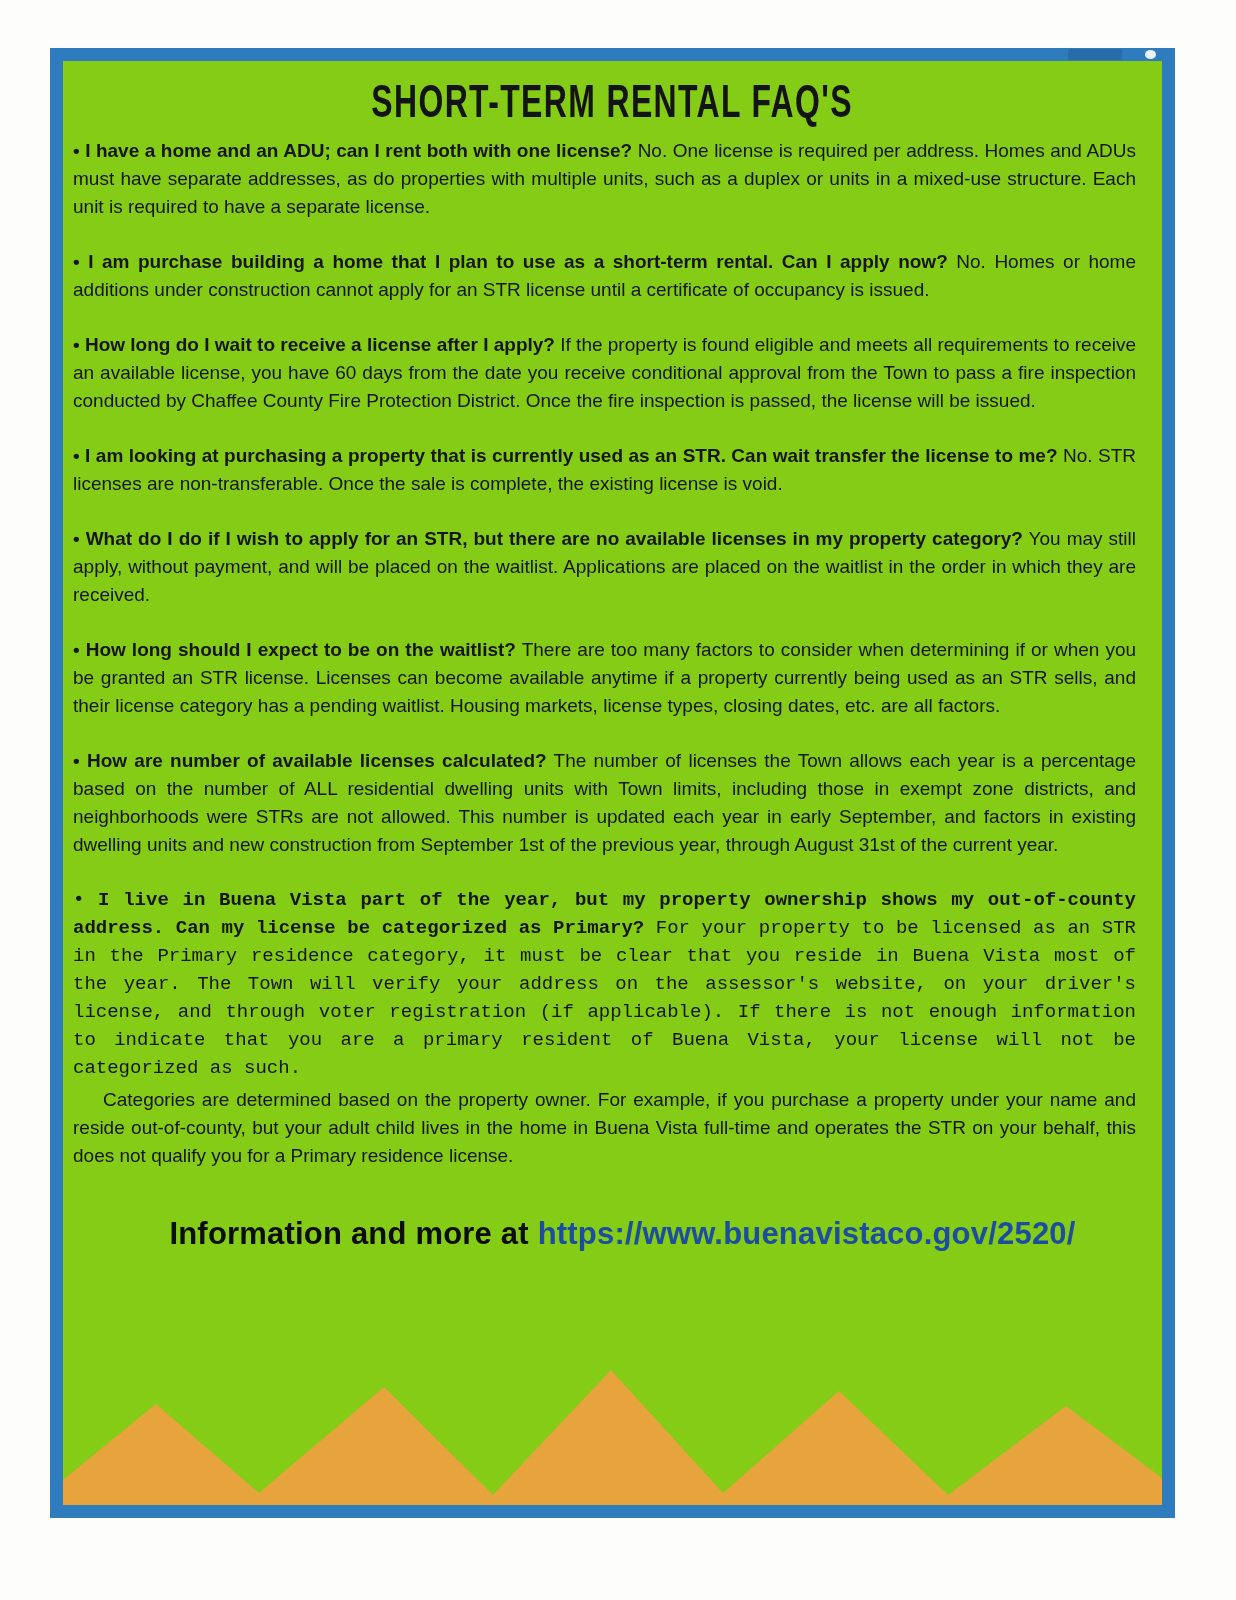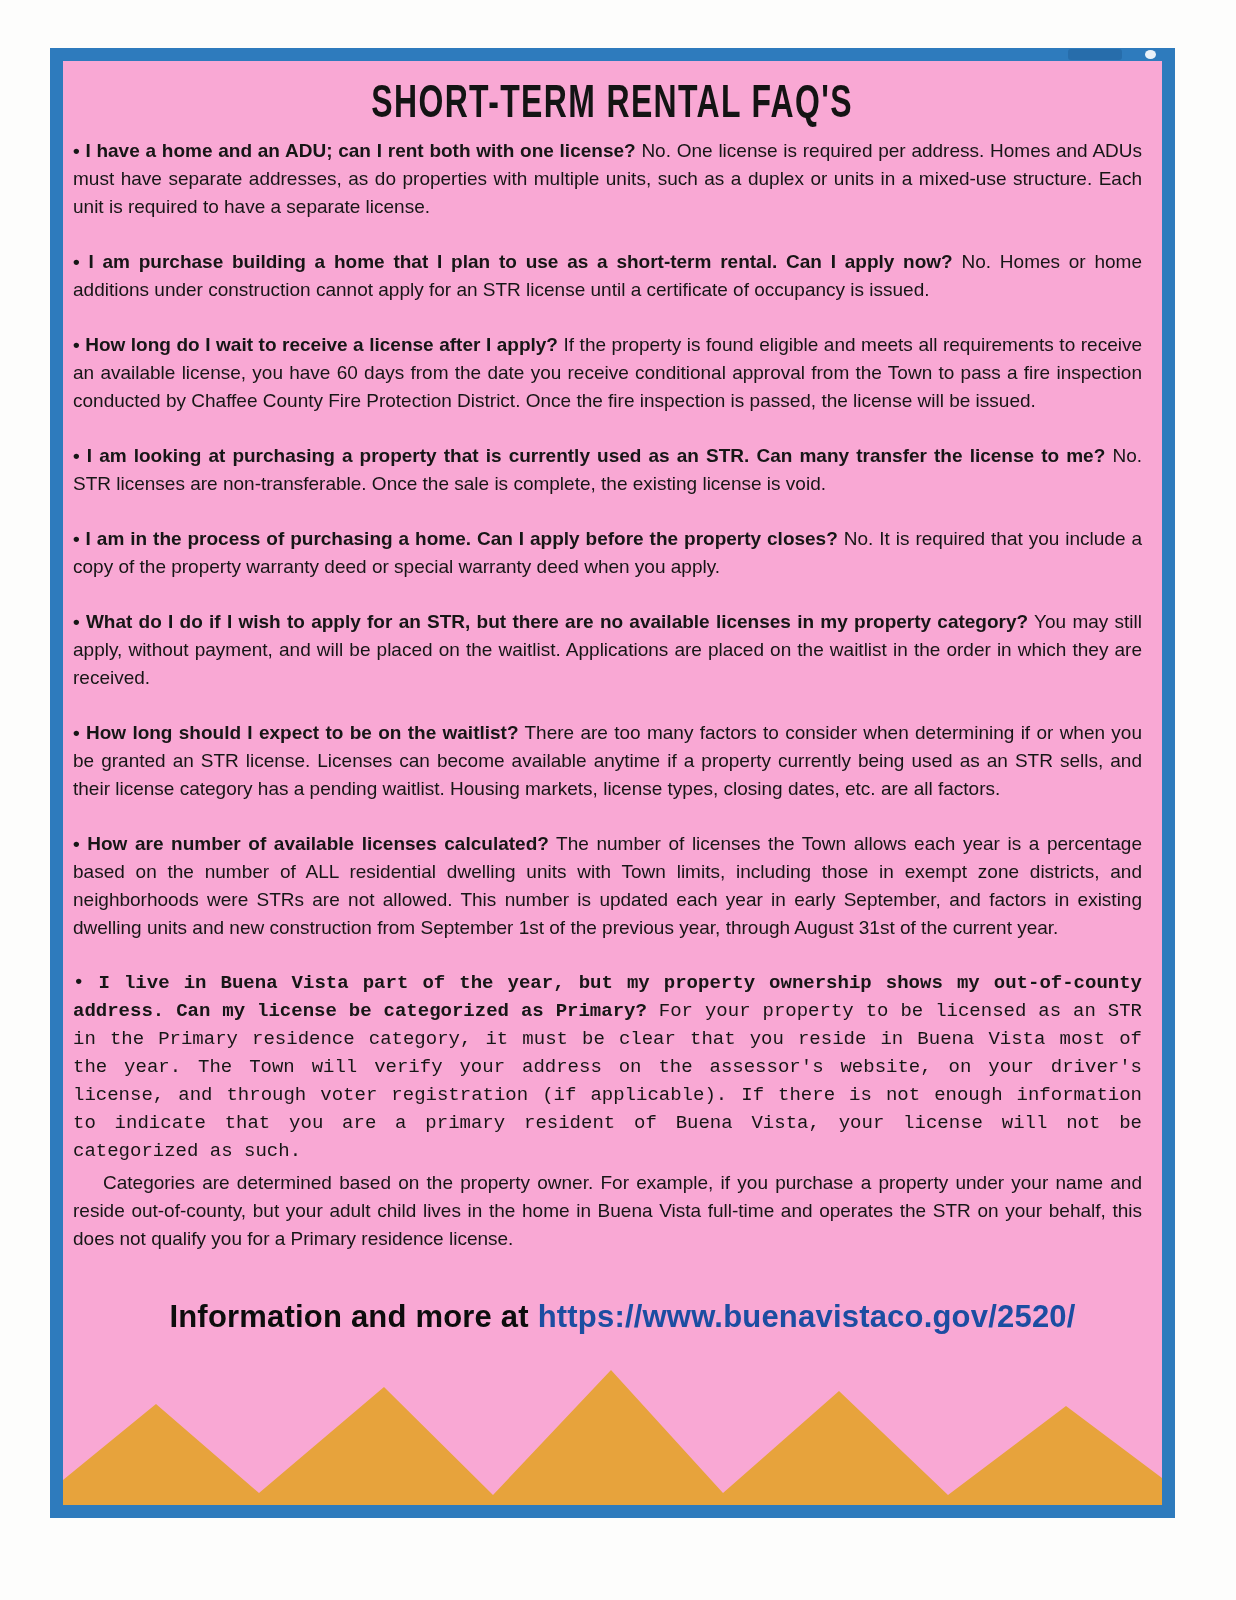--- a/index.html
+++ b/index.html
@@ -15,21 +15,21 @@
     color: #161616;
     overflow: hidden;
   }
   .frame {
     position: absolute;
     left: 50px;
     top: 48px;
     width: 1099px;
     height: 1444px;
     border: 13px solid var(--frame-blue, #2e7bbd);
-    background: #f9a8d4;
+    background: #84cc16;
     box-sizing: content-box;
   }
   
   .smudge {
     position: absolute;
     top: -12px;
     right: 40px;
     width: 54px;
     height: 11px;
     background: #1e5e95;
@@ -55,21 +55,21 @@
     display: inline-block;
     font-size: 47px;
     font-weight: 700;
     letter-spacing: 2px;
     white-space: nowrap;
     transform: scaleX(0.68);
     transform-origin: center;
     color: #141414;
   }
   .content {
-    padding: 6px 20px 0 10px;
+    padding: 6px 26px 0 10px;
   }
   p.faq {
     font-size: 19px;
     line-height: 28px;
     text-align: justify;
     margin: 0 0 27px 0;
   }
   p.faq.tight {
     margin-bottom: 4px;
     font-family: Liberation Mono, monospace;
@@ -112,22 +112,21 @@
   <div class="corner-dot"></div>
 
   <div class="title-wrap">
     <span class="page-title">SHORT-TERM RENTAL FAQ'S</span>
   </div>
 
   <div class="content" id="faq-list">
       <p class="faq"><strong class="q">• I have a home and an ADU; can I rent both with one license?</strong> <span class="a">No. One license is required per address. Homes and ADUs must have separate addresses, as do properties with multiple units, such as a duplex or units in a mixed-use structure. Each unit is required to have a separate license.</span></p>
       <p class="faq"><strong class="q">• I am purchase building a home that I plan to use as a short-term rental. Can I apply now?</strong> <span class="a">No. Homes or home additions under construction cannot apply for an STR license until a certificate of occupancy is issued.</span></p>
       <p class="faq"><strong class="q">• How long do I wait to receive a license after I apply?</strong> <span class="a">If the property is found eligible and meets all requirements to receive an available license, you have 60 days from the date you receive conditional approval from the Town to pass a fire inspection conducted by Chaffee County Fire Protection District. Once the fire inspection is passed, the license will be issued.</span></p>
-      <p class="faq"><strong class="q">• I am looking at purchasing a property that is currently used as an STR. Can many transfer the license to me?</strong> <span class="a">No. STR licenses are non-transferable. Once the sale is complete, the existing license is void.</span></p>
-      <p class="faq"><strong class="q">• I am in the process of purchasing a home. Can I apply before the property closes?</strong> <span class="a">No. It is required that you include a copy of the property warranty deed or special warranty deed when you apply.</span></p>
+      <p class="faq"><strong class="q">• I am looking at purchasing a property that is currently used as an STR. Can wait transfer the license to me?</strong> <span class="a">No. STR licenses are non-transferable. Once the sale is complete, the existing license is void.</span></p>
       <p class="faq"><strong class="q">• What do I do if I wish to apply for an STR, but there are no available licenses in my property category?</strong> <span class="a">You may still apply, without payment, and will be placed on the waitlist. Applications are placed on the waitlist in the order in which they are received.</span></p>
       <p class="faq"><strong class="q">• How long should I expect to be on the waitlist?</strong> <span class="a">There are too many factors to consider when determining if or when you be granted an STR license. Licenses can become available anytime if a property currently being used as an STR sells, and their license category has a pending waitlist. Housing markets, license types, closing dates, etc. are all factors.</span></p>
       <p class="faq"><strong class="q">• How are number of available licenses calculated?</strong> <span class="a">The number of licenses the Town allows each year is a percentage based on the number of ALL residential dwelling units with Town limits, including those in exempt zone districts, and neighborhoods were STRs are not allowed. This number is updated each year in early September, and factors in existing dwelling units and new construction from September 1st of the previous year, through August 31st of the current year.</span></p>
       <p class="faq tight"><strong class="q">• I live in Buena Vista part of the year, but my property ownership shows my out-of-county address. Can my license be categorized as Primary?</strong> <span class="a">For your property to be licensed as an STR in the Primary residence category, it must be clear that you reside in Buena Vista most of the year. The Town will verify your address on the assessor's website, on your driver's license, and through voter registration (if applicable). If there is not enough information to indicate that you are a primary resident of Buena Vista, your license will not be categorized as such.</span></p>
       <p class="faq cont">Categories are determined based on the property owner. For example, if you purchase a property under your name and reside out-of-county, but your adult child lives in the home in Buena Vista full-time and operates the STR on your behalf, this does not qualify you for a Primary residence license.</p>
     </div>
 
   <div class="info-footer">
     <span>Information and more at</span>
     <a href="#">https://www.buenavistaco.gov/2520/</a>

